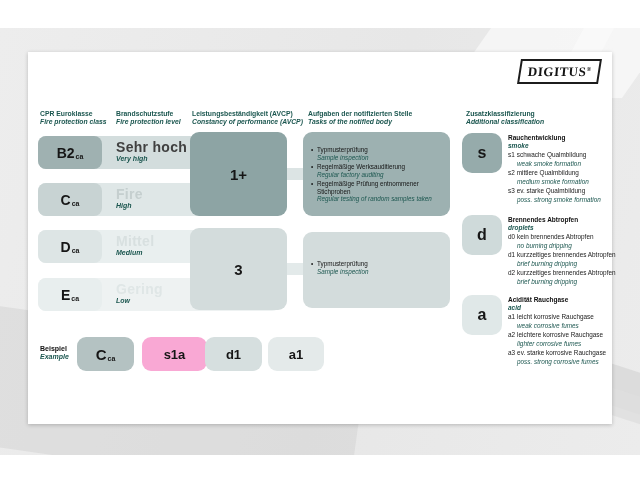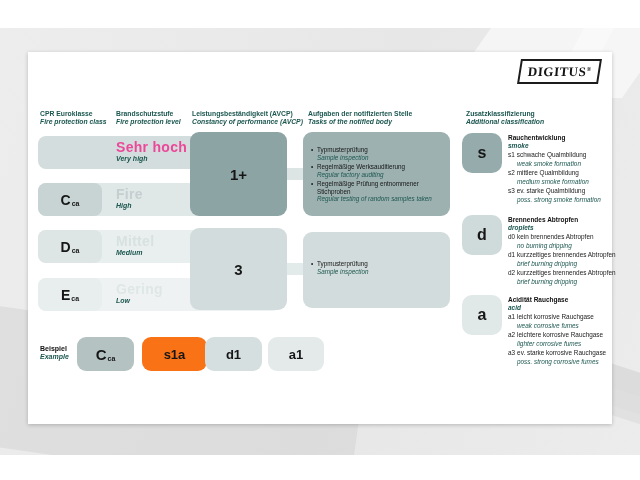--- a/index.html
+++ b/index.html
@@ -38,21 +38,21 @@
   .classbadge{position:absolute;left:10px;width:64px;height:33px;border-radius:8px;z-index:3;
         display:flex;align-items:center;justify-content:center;color:#161616;font-weight:700;font-size:14px;}
   .classbadge .sub{font-size:7px;font-weight:700;position:relative;bottom:-4px;margin-left:1px;}
   .level{position:absolute;left:88px;z-index:2;}
   .level .de{font-size:14px;font-weight:700;line-height:14px;letter-spacing:.3px;}
   .level .en{font-size:7px;font-weight:700;font-style:italic;color:#1b564f;line-height:9px;}
   .y0{top:84px;} .y1{top:131px;} .y2{top:178px;} .y3{top:226px;}
   .ty0{top:88px;} .ty1{top:135px;} .ty2{top:182px;} .ty3{top:230px;}
   .strip0{background:#d3dddd;} .strip1{background:#dfe7e7;} .strip2{background:#e9efef;} .strip3{background:#eef2f2;}
   .badge0{background:#9fb1b1;} .badge1{background:#c8d3d3;} .badge2{background:#dde5e5;} .badge3{background:#e8eeee;}
-  .lv0{color:#ec4899;} .lv1{color:#c5cfcf;} .lv2{color:#d8e0e0;} .lv3{color:#dfe6e6;}
+  .lv0{color:#404040;} .lv1{color:#c5cfcf;} .lv2{color:#d8e0e0;} .lv3{color:#dfe6e6;}
   
   .avcp{position:absolute;left:162px;width:97px;border-radius:9px;z-index:4;
         display:flex;align-items:center;justify-content:center;font-weight:700;font-size:15px;color:#161616;}
   .avcp1{top:80px;height:84px;background:#8da4a4;}
   .avcp2{top:176px;height:82px;background:#d3dcdc;}
   .conn{position:absolute;left:255px;width:22px;z-index:2;}
   .conn1{top:116px;height:12px;background:#dce4e4;}
   .conn2{top:211px;height:12px;background:#e3eaea;}
   
   .tasks{position:absolute;left:275px;width:147px;border-radius:9px;z-index:4;padding:0;}
@@ -80,21 +80,21 @@
   .aitem .en{font-size:6.4px;font-style:italic;color:#1b564f;line-height:9px;padding-left:9px;white-space:nowrap;}
   
   .example-label{position:absolute;left:12px;top:293px;}
   .example-label .de{font-size:7px;font-weight:700;color:#111;line-height:8px;}
   .example-label .en{font-size:7px;font-weight:700;font-style:italic;color:#1b564f;line-height:8px;}
   .exbadge{position:absolute;top:285px;height:34px;border-radius:9px;z-index:2;
         display:flex;align-items:center;justify-content:center;
         font-weight:700;color:#161616;font-size:13px;}
   .exbadge .sub{font-size:7px;font-weight:700;position:relative;bottom:-4px;margin-left:1px;}
   .ex0{left:49px;width:57px;background:#b4c2c2;font-size:15px;}
-  .ex1{left:114px;width:65px;background:#f97316;}
+  .ex1{left:114px;width:65px;background:#f9a8d4;}
   .ex2{left:177px;width:57px;background:#d6dfdf;}
   .ex3{left:240px;width:56px;background:#e4eaea;}
 </style>
 </head>
 <body>
 
 <div class="stage">
   <div class="bg-band">
     <div class="sw sw1"></div>
     <div class="sw sw2"></div>
@@ -128,20 +128,24 @@
     <div class="colhead ch5">
       <div class="de">Zusatzklassifizierung</div>
       <div class="en">Additional classification</div>
     </div>
 
     <div class="rowstrip strip0 y0"></div>
     <div class="rowstrip strip1 y1"></div>
     <div class="rowstrip strip2 y2"></div>
     <div class="rowstrip strip3 y3"></div>
 
+    <div class="classbadge badge0 y0">
+      <span>B2</span>
+        <span class="sub">ca</span>
+    </div>
     <div class="classbadge badge1 y1">
       <span>C</span>
         <span class="sub">ca</span>
     </div>
     <div class="classbadge badge2 y2">
       <span>D</span>
         <span class="sub">ca</span>
     </div>
     <div class="classbadge badge3 y3">
       <span>E</span>

